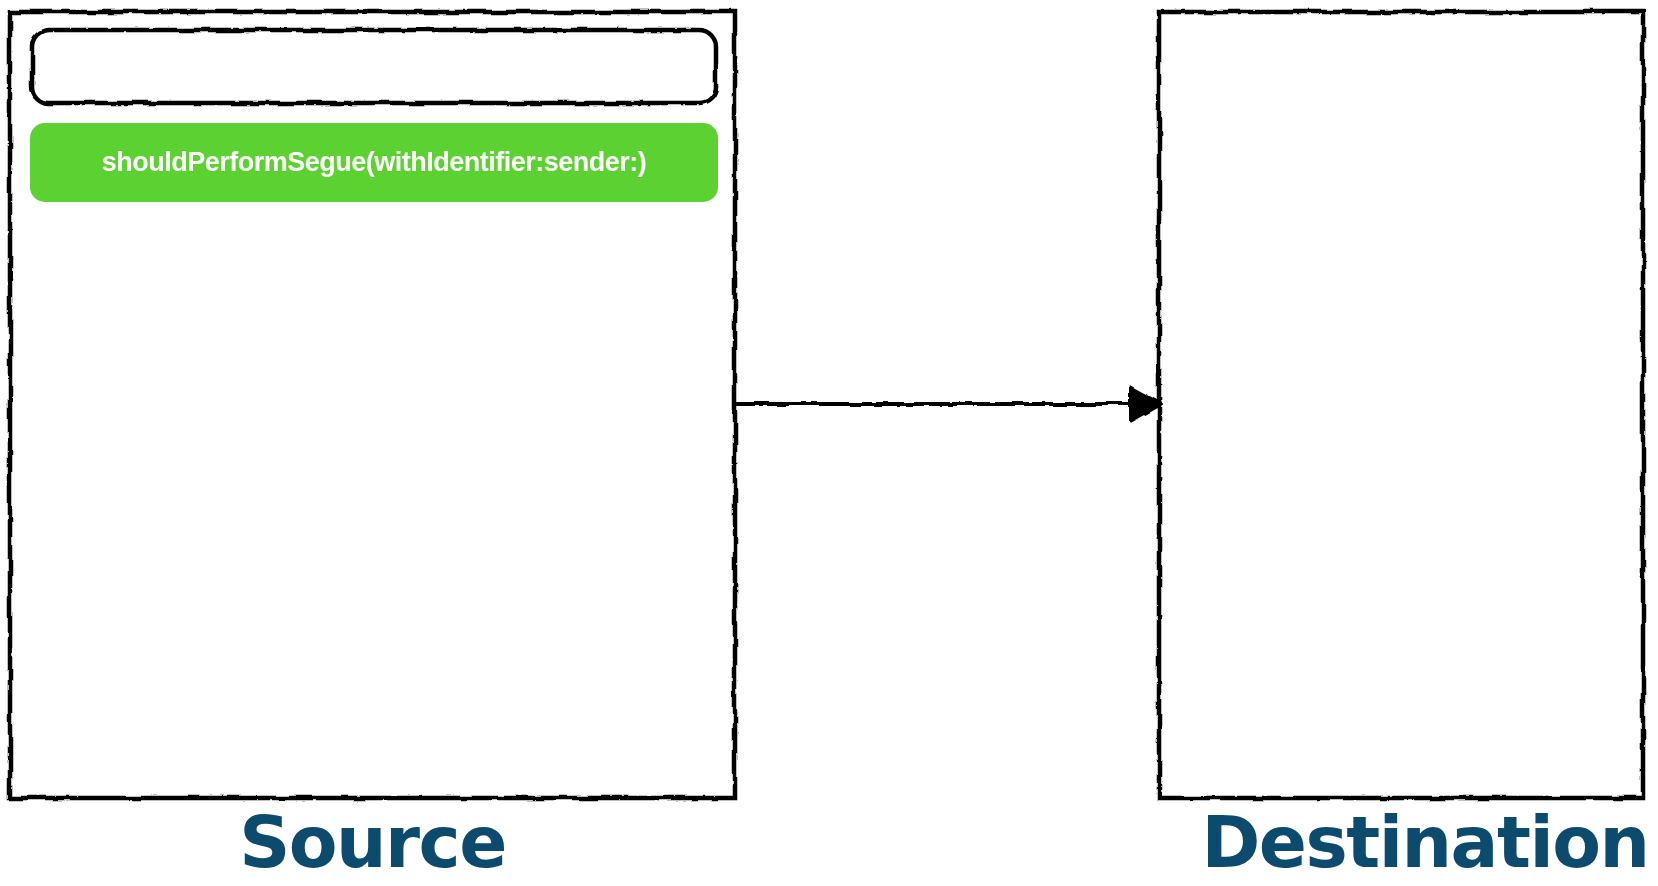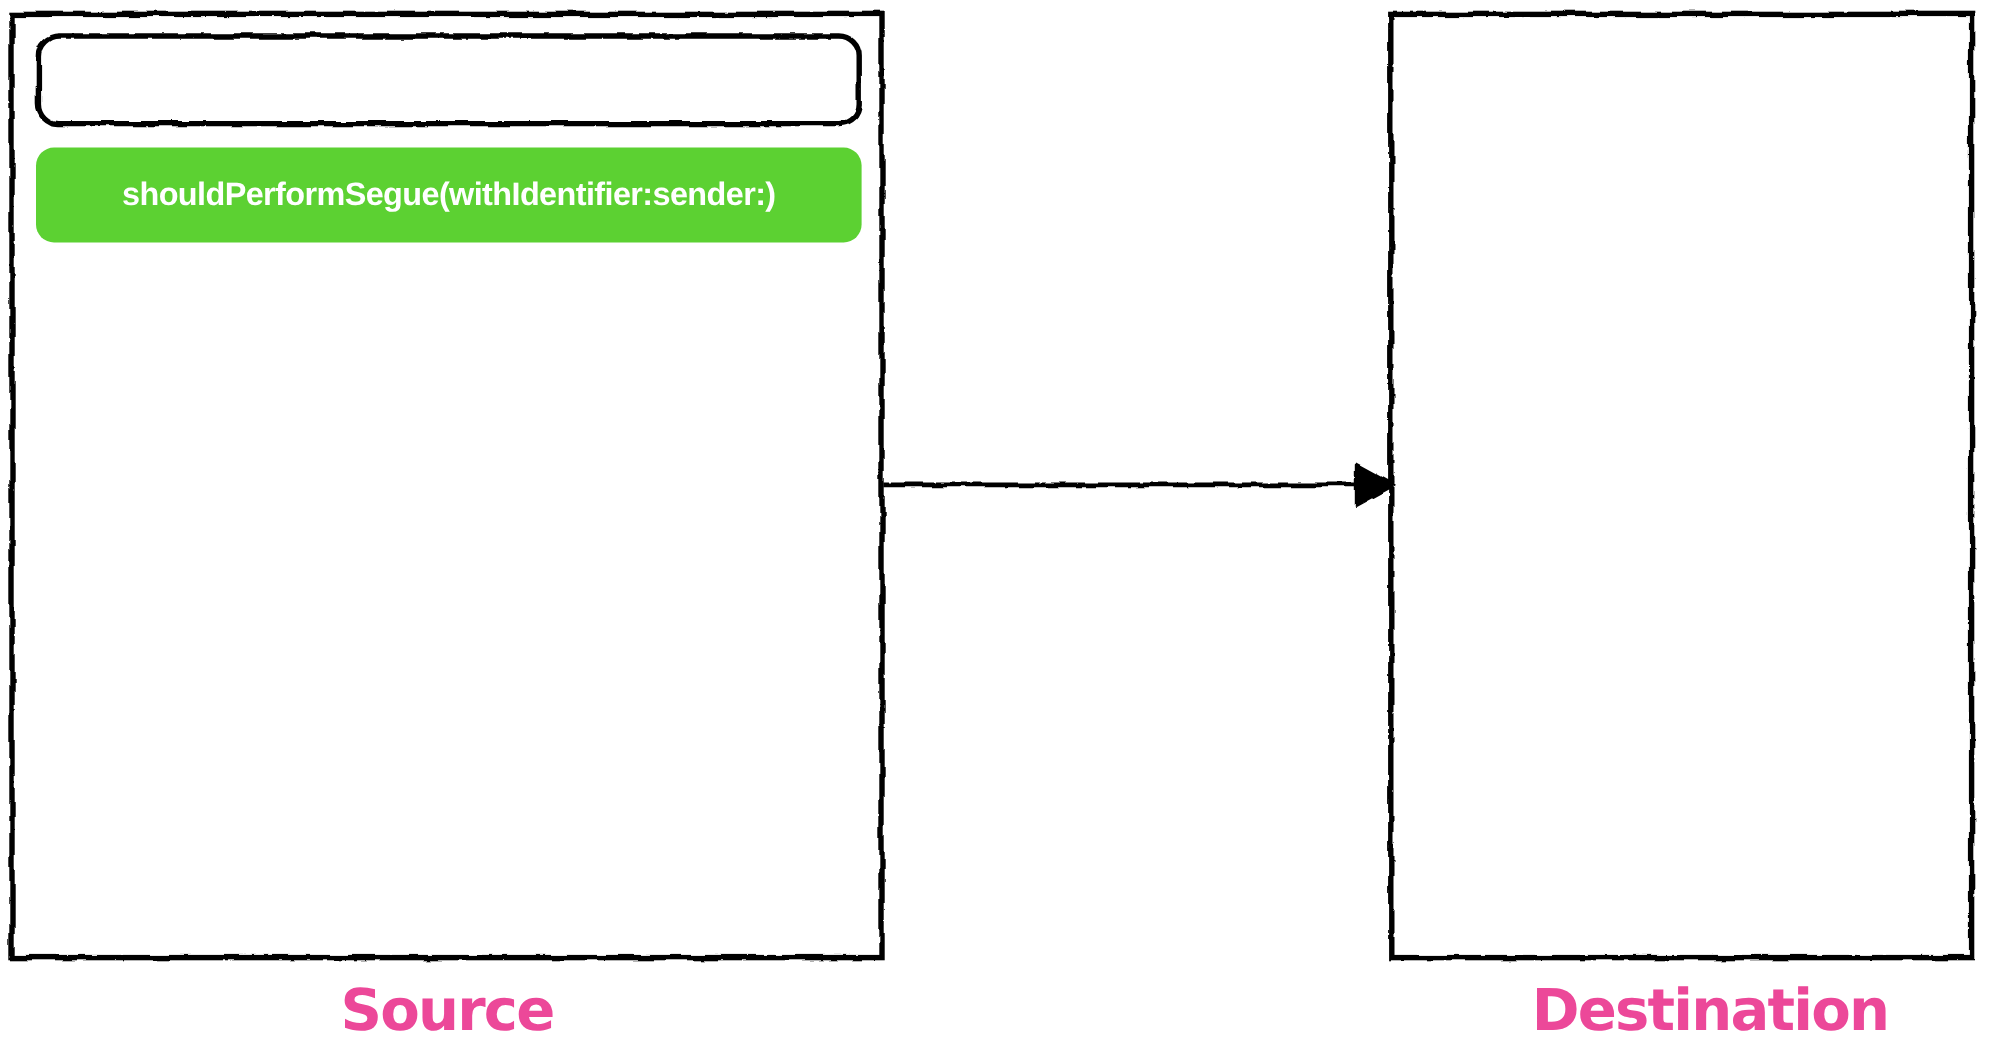--- a/index.html
+++ b/index.html
@@ -45,23 +45,23 @@
     height: 79px;
     font-size: 27px;
     font-weight: 800;
     color: #ffffff;
     letter-spacing: -0.5px;
     border-radius: 12px;
   }
   .panel-label {
     top: 798px;
     height: 88px;
-    font-size: 48px;
+    font-size: 71px;
     font-weight: 800;
-    color: #ec4899;
+    color: #0c4a6e;
     letter-spacing: -1.5px;
     font-family: "DejaVu Sans", "Liberation Sans", sans-serif;
   }
   .source-label {
     left: 10px;
     width: 725px;
   }
   .destination-label {
     left: 1183px;
     width: 484px;

